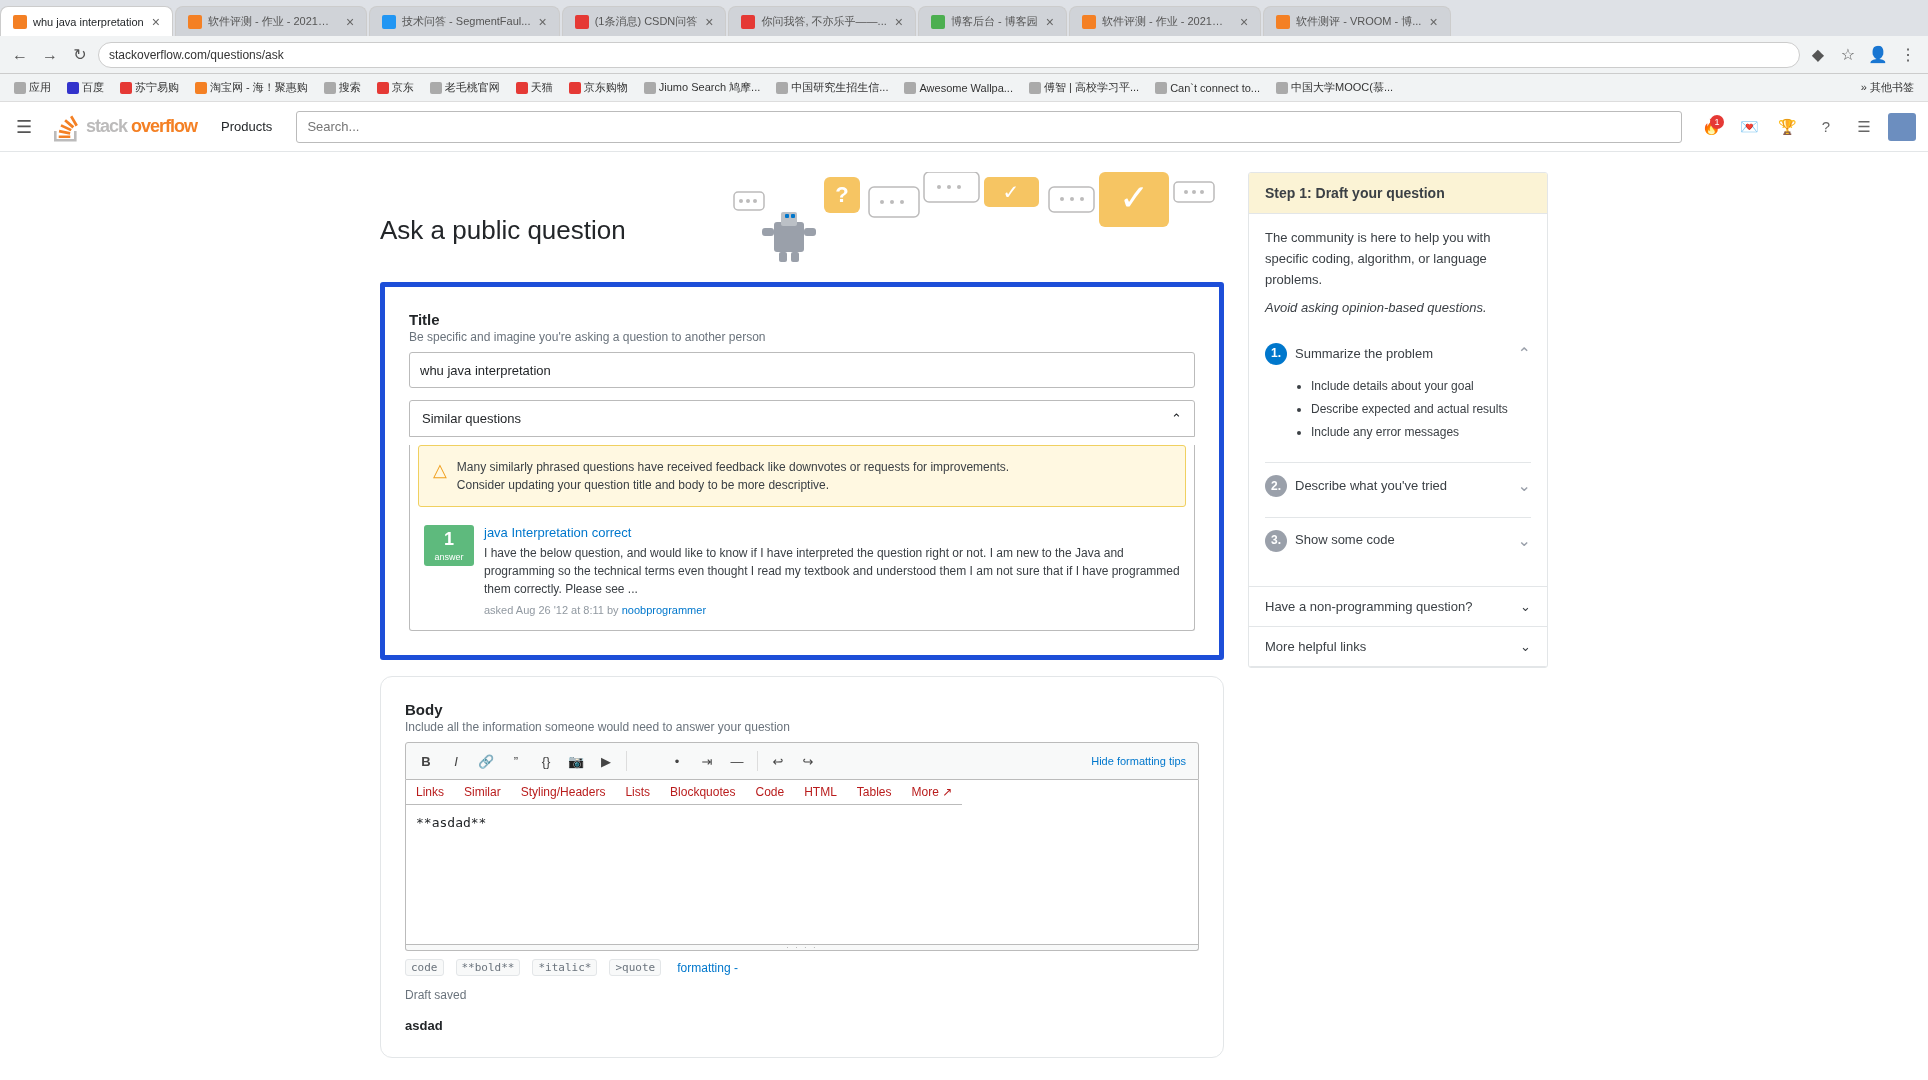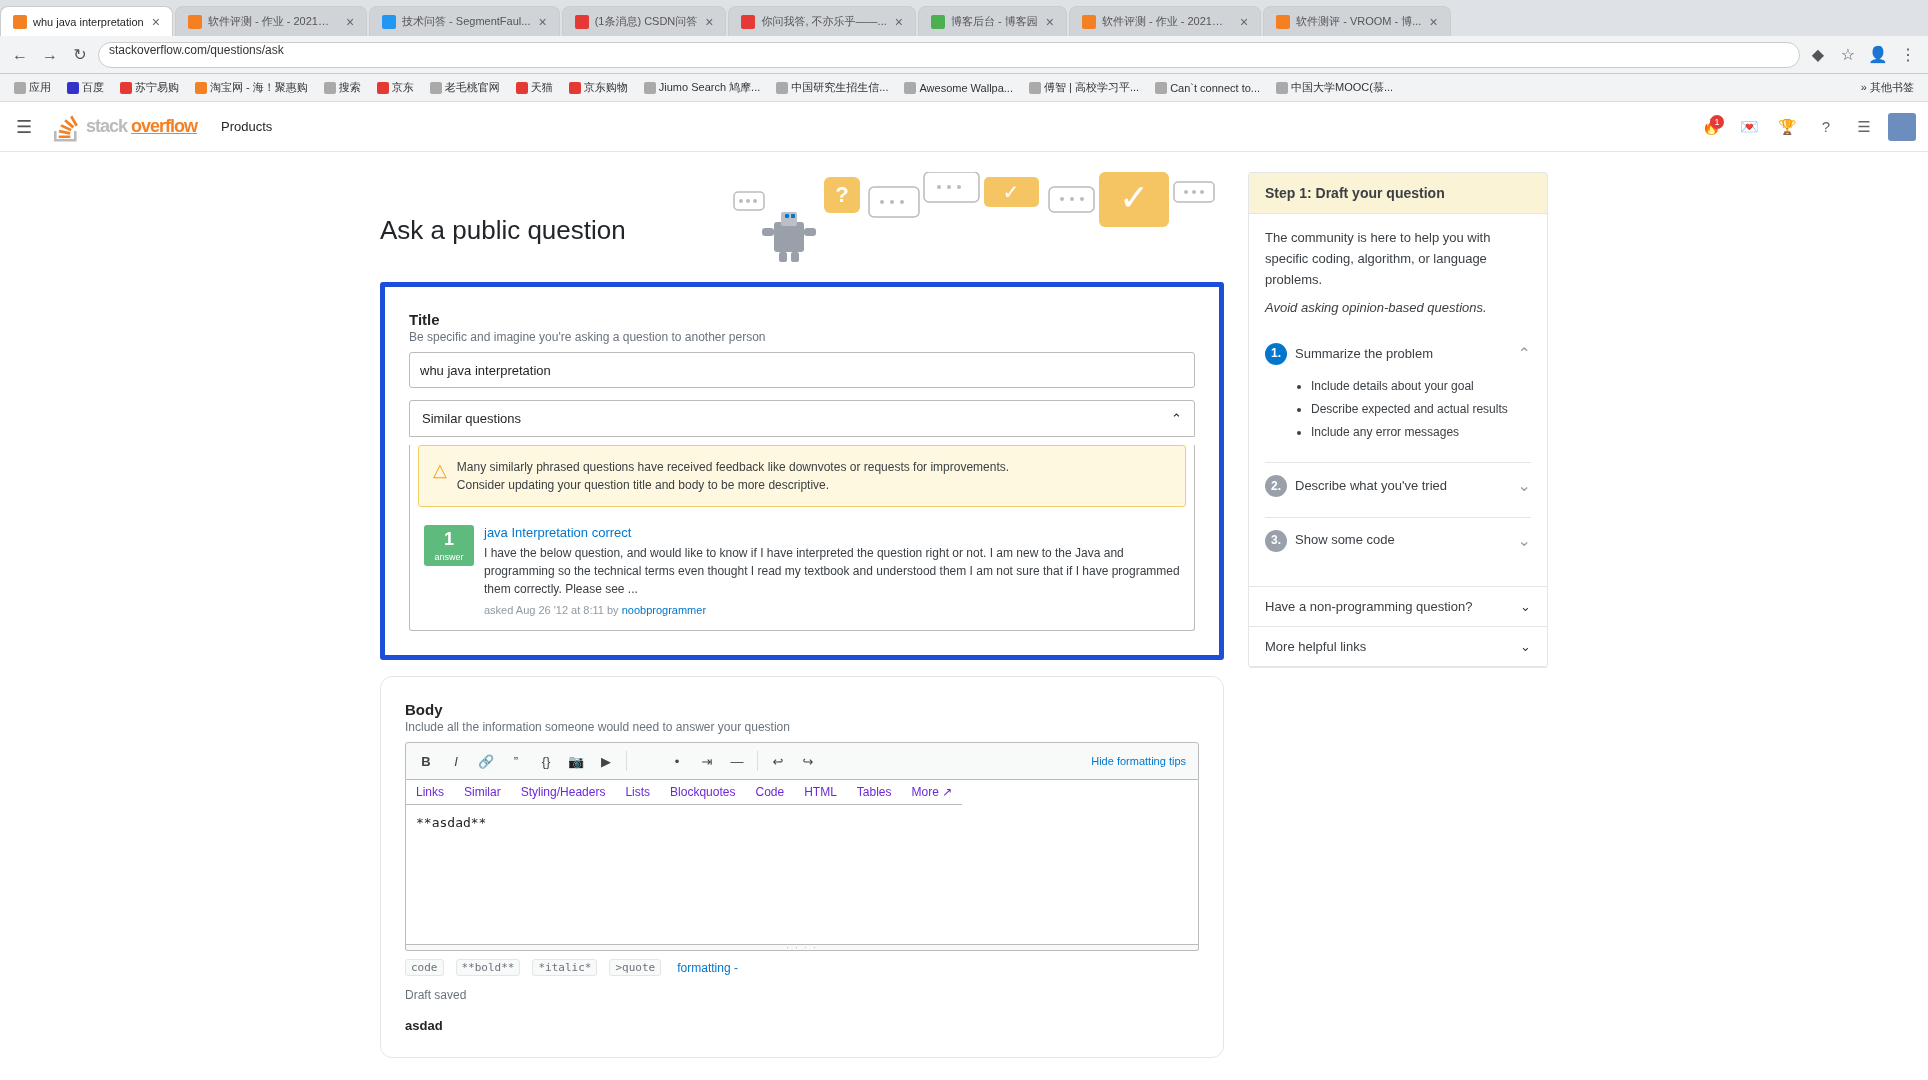--- a/index.html
+++ b/index.html
@@ -16,21 +16,21 @@
     .tab-favicon.sf { background: #2196f3; }
     .tab-favicon.c { background: #e53935; }
     .tab-favicon.n { background: #e53935; }
     .tab-favicon.b { background: #4caf50; }
     .tab-favicon.sw { background: #f48024; }
     .tab-close { margin-left: 8px; color: #666; cursor: pointer; font-size: 14px; }
     .tab-text { font-size: 11px; overflow: hidden; text-overflow: ellipsis; white-space: nowrap; max-width: 130px; }
 
     .browser-toolbar { display: flex; align-items: center; padding: 4px 8px; background: #f1f3f4; border-bottom: 1px solid #ccc; height: 38px; gap: 6px; }
     .nav-btn { width: 24px; height: 24px; border: none; background: transparent; cursor: pointer; display: flex; align-items: center; justify-content: center; color: #555; font-size: 16px; border-radius: 50%; }
-    .address-bar { flex: 1; height: 26px; border: 1px solid #ccc; border-radius: 13px; padding: 0 10px; font-size: 12px; background: #fff; display: flex; color: #333; }
+    .address-bar { flex: 1; height: 26px; border: 1px solid #ccc; border-radius: 13px; padding: 0 10px; font-size: 12px; background: #fff; display: flex; align-items: center; color: #333; }
 
     .bookmarks-bar { display: flex; align-items: center; padding: 2px 8px; background: #f1f3f4; border-bottom: 1px solid #ddd; height: 28px; gap: 4px; overflow: hidden; }
     .bookmark { font-size: 11px; color: #333; padding: 2px 6px; border-radius: 3px; cursor: pointer; white-space: nowrap; display: flex; align-items: center; gap: 3px; }
     .bk-icon { width: 12px; height: 12px; background: #aaa; border-radius: 2px; flex-shrink: 0; }
 
     
     .so-header { display: flex; align-items: center; padding: 0 12px; height: 50px; border-bottom: 1px solid #e3e6e8; background: #fff; gap: 16px; }
     .so-logo { display: flex; align-items: center; gap: 4px; text-decoration: none; color: #232629; font-size: 18px; font-weight: bold; }
     .so-products-btn { font-size: 13px; color: #232629; cursor: pointer; padding: 4px 8px; border: none; background: transparent; }
     .so-search { flex: 1; height: 32px; border: 1px solid #bbb; border-radius: 3px; padding: 0 10px; font-size: 13px; background: #fff; }
@@ -74,21 +74,21 @@
     
     .body-section { border: 1px solid #e3e6e8; border-radius: 12px; padding: 24px; background: #fff; }
 
     .editor-toolbar { display: flex; align-items: center; gap: 2px; border: 1px solid #bbb; border-radius: 3px 3px 0 0; padding: 4px 6px; background: #f8f9f9; flex-wrap: wrap; }
     .toolbar-btn { width: 28px; height: 28px; border: 1px solid transparent; background: transparent; cursor: pointer; border-radius: 3px; font-size: 13px; display: flex; align-items: center; justify-content: center; color: #444; }
     .toolbar-separator { width: 1px; height: 20px; background: #ddd; margin: 0 4px; }
     .toolbar-right { margin-left: auto; }
     .hide-formatting-btn { font-size: 11px; color: #0077cc; background: transparent; border: none; cursor: pointer; padding: 2px 6px; }
 
     .editor-tabs { display: flex; gap: 0; border-left: 1px solid #bbb; border-right: 1px solid #bbb; }
-    .editor-tab { padding: 5px 10px; font-size: 12px; color: #6d28d9; cursor: pointer; border-bottom: 1px solid #bbb; }
+    .editor-tab { padding: 5px 10px; font-size: 12px; color: #b91c1c; cursor: pointer; border-bottom: 1px solid #bbb; }
 
     .editor-content { border: 1px solid #bbb; border-top: none; min-height: 140px; padding: 10px; font-family: monospace; font-size: 13px; color: #232629; background: #fff; resize: vertical; position: relative; }
     .editor-resize { height: 6px; background: #f8f9f9; border: 1px solid #bbb; border-top: none; border-radius: 0 0 3px 3px; cursor: ns-resize; display: flex; align-items: center; justify-content: center; }
     .resize-dots { color: #aaa; font-size: 8px; letter-spacing: 2px; }
 
     .format-hints { display: flex; align-items: center; gap: 12px; padding: 8px 0; font-size: 12px; color: #6a737c; }
     .format-hint-item { display: flex; align-items: center; gap: 4px; }
     .format-code { background: #f8f9f9; border: 1px solid #e3e6e8; border-radius: 3px; padding: 1px 5px; font-family: monospace; font-size: 11px; }
 
     .draft-saved { font-size: 12px; color: #6a737c; padding: 4px 0; }
@@ -198,23 +198,24 @@
 </div>
 
 <div class="so-header">
   <button class="nav-btn" style="font-size:18px;">☰</button>
   <a class="so-logo" href="#">
     <svg width="30" height="30" viewBox="0 0 30 30">
       <path d="M22 27v-8h2.6v10.5H2V19h2.6v8H22z" fill="#bcbbbb"></path>
       <path d="M6.8 20.4l.5-2.6 11.1 2.3-.5 2.7zM8.4 14.6l1.1-2.4 10.3 4.7-1.2 2.4zM12.2 9.3l1.8-2 8.3 7-1.9 2.1zM18 5l2.3-1.4 5.6 9.4-2.4 1.4zM6.7 26h11.6v-2.6H6.7V26z" fill="#f48024"></path>
     </svg>
     <span style="color:#bcbbbb; font-size:18px; font-weight:bold; letter-spacing:-1px;">stack</span>
-      <span style="color:#f48024; font-size:18px; font-weight:bold; letter-spacing:-1px;text-decoration:underline;">overflow</span>
+      <span style="color:#f48024; font-size:18px; font-weight:bold; letter-spacing:-1px;">overflow</span>
   </a>
   <button class="so-products-btn">Products</button>
+  <input class="so-search" type="text" placeholder="Search..." style="">
   <div class="so-header-icons">
     <button class="so-icon-btn">
       <span>🔥</span>
       <span class="badge">1</span>
     </button>
     <button class="so-icon-btn">
       <span>💌</span>
     </button>
     <button class="so-icon-btn">
       <span>🏆</span>

